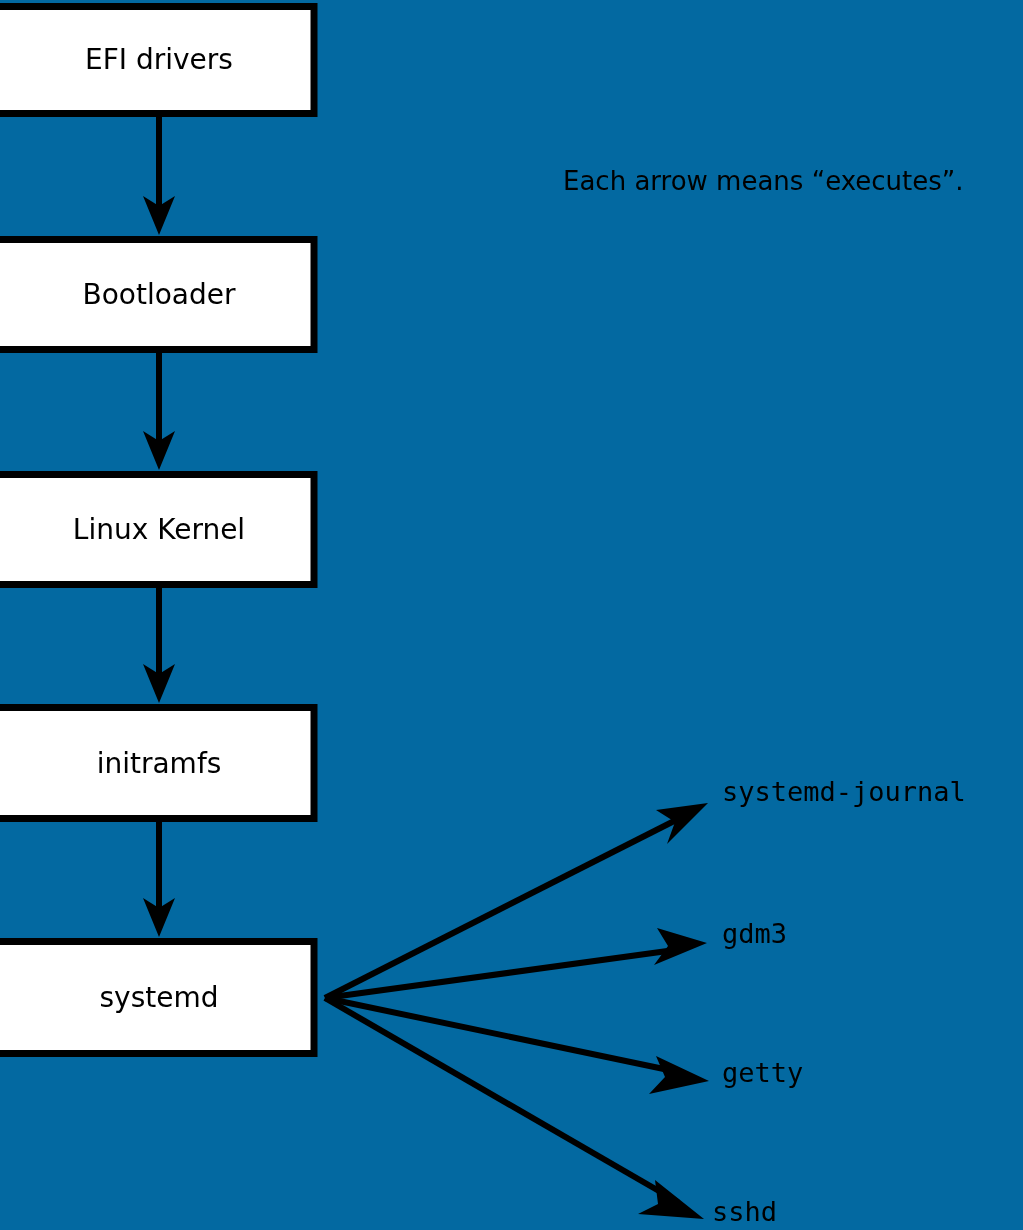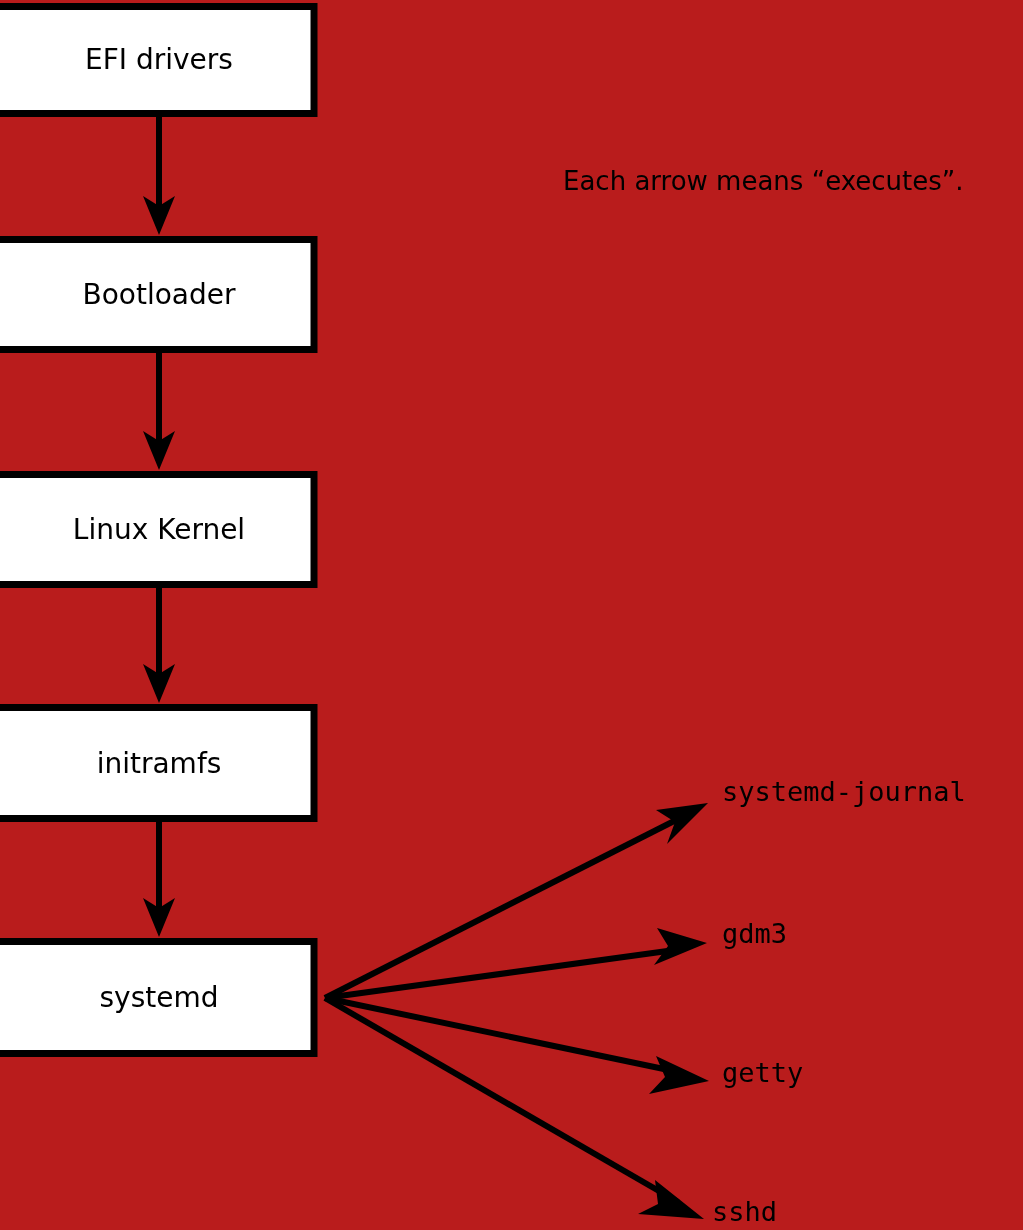--- a/index.html
+++ b/index.html
@@ -9,21 +9,21 @@
     background: #ffffff;
   }
   body {
     font-family: "DejaVu Sans", sans-serif;
     -webkit-font-smoothing: antialiased;
   }
   #diagram-root {
     position: relative;
     width: 1023px;
     height: 1230px;
-    background: #b91c1c;
+    background: #0369a1;
     overflow: hidden;
   }
   #diagram-svg {
     position: absolute;
     top: 0;
     left: 0;
     width: 1023px;
     height: 1230px;
     display: block;
   }

